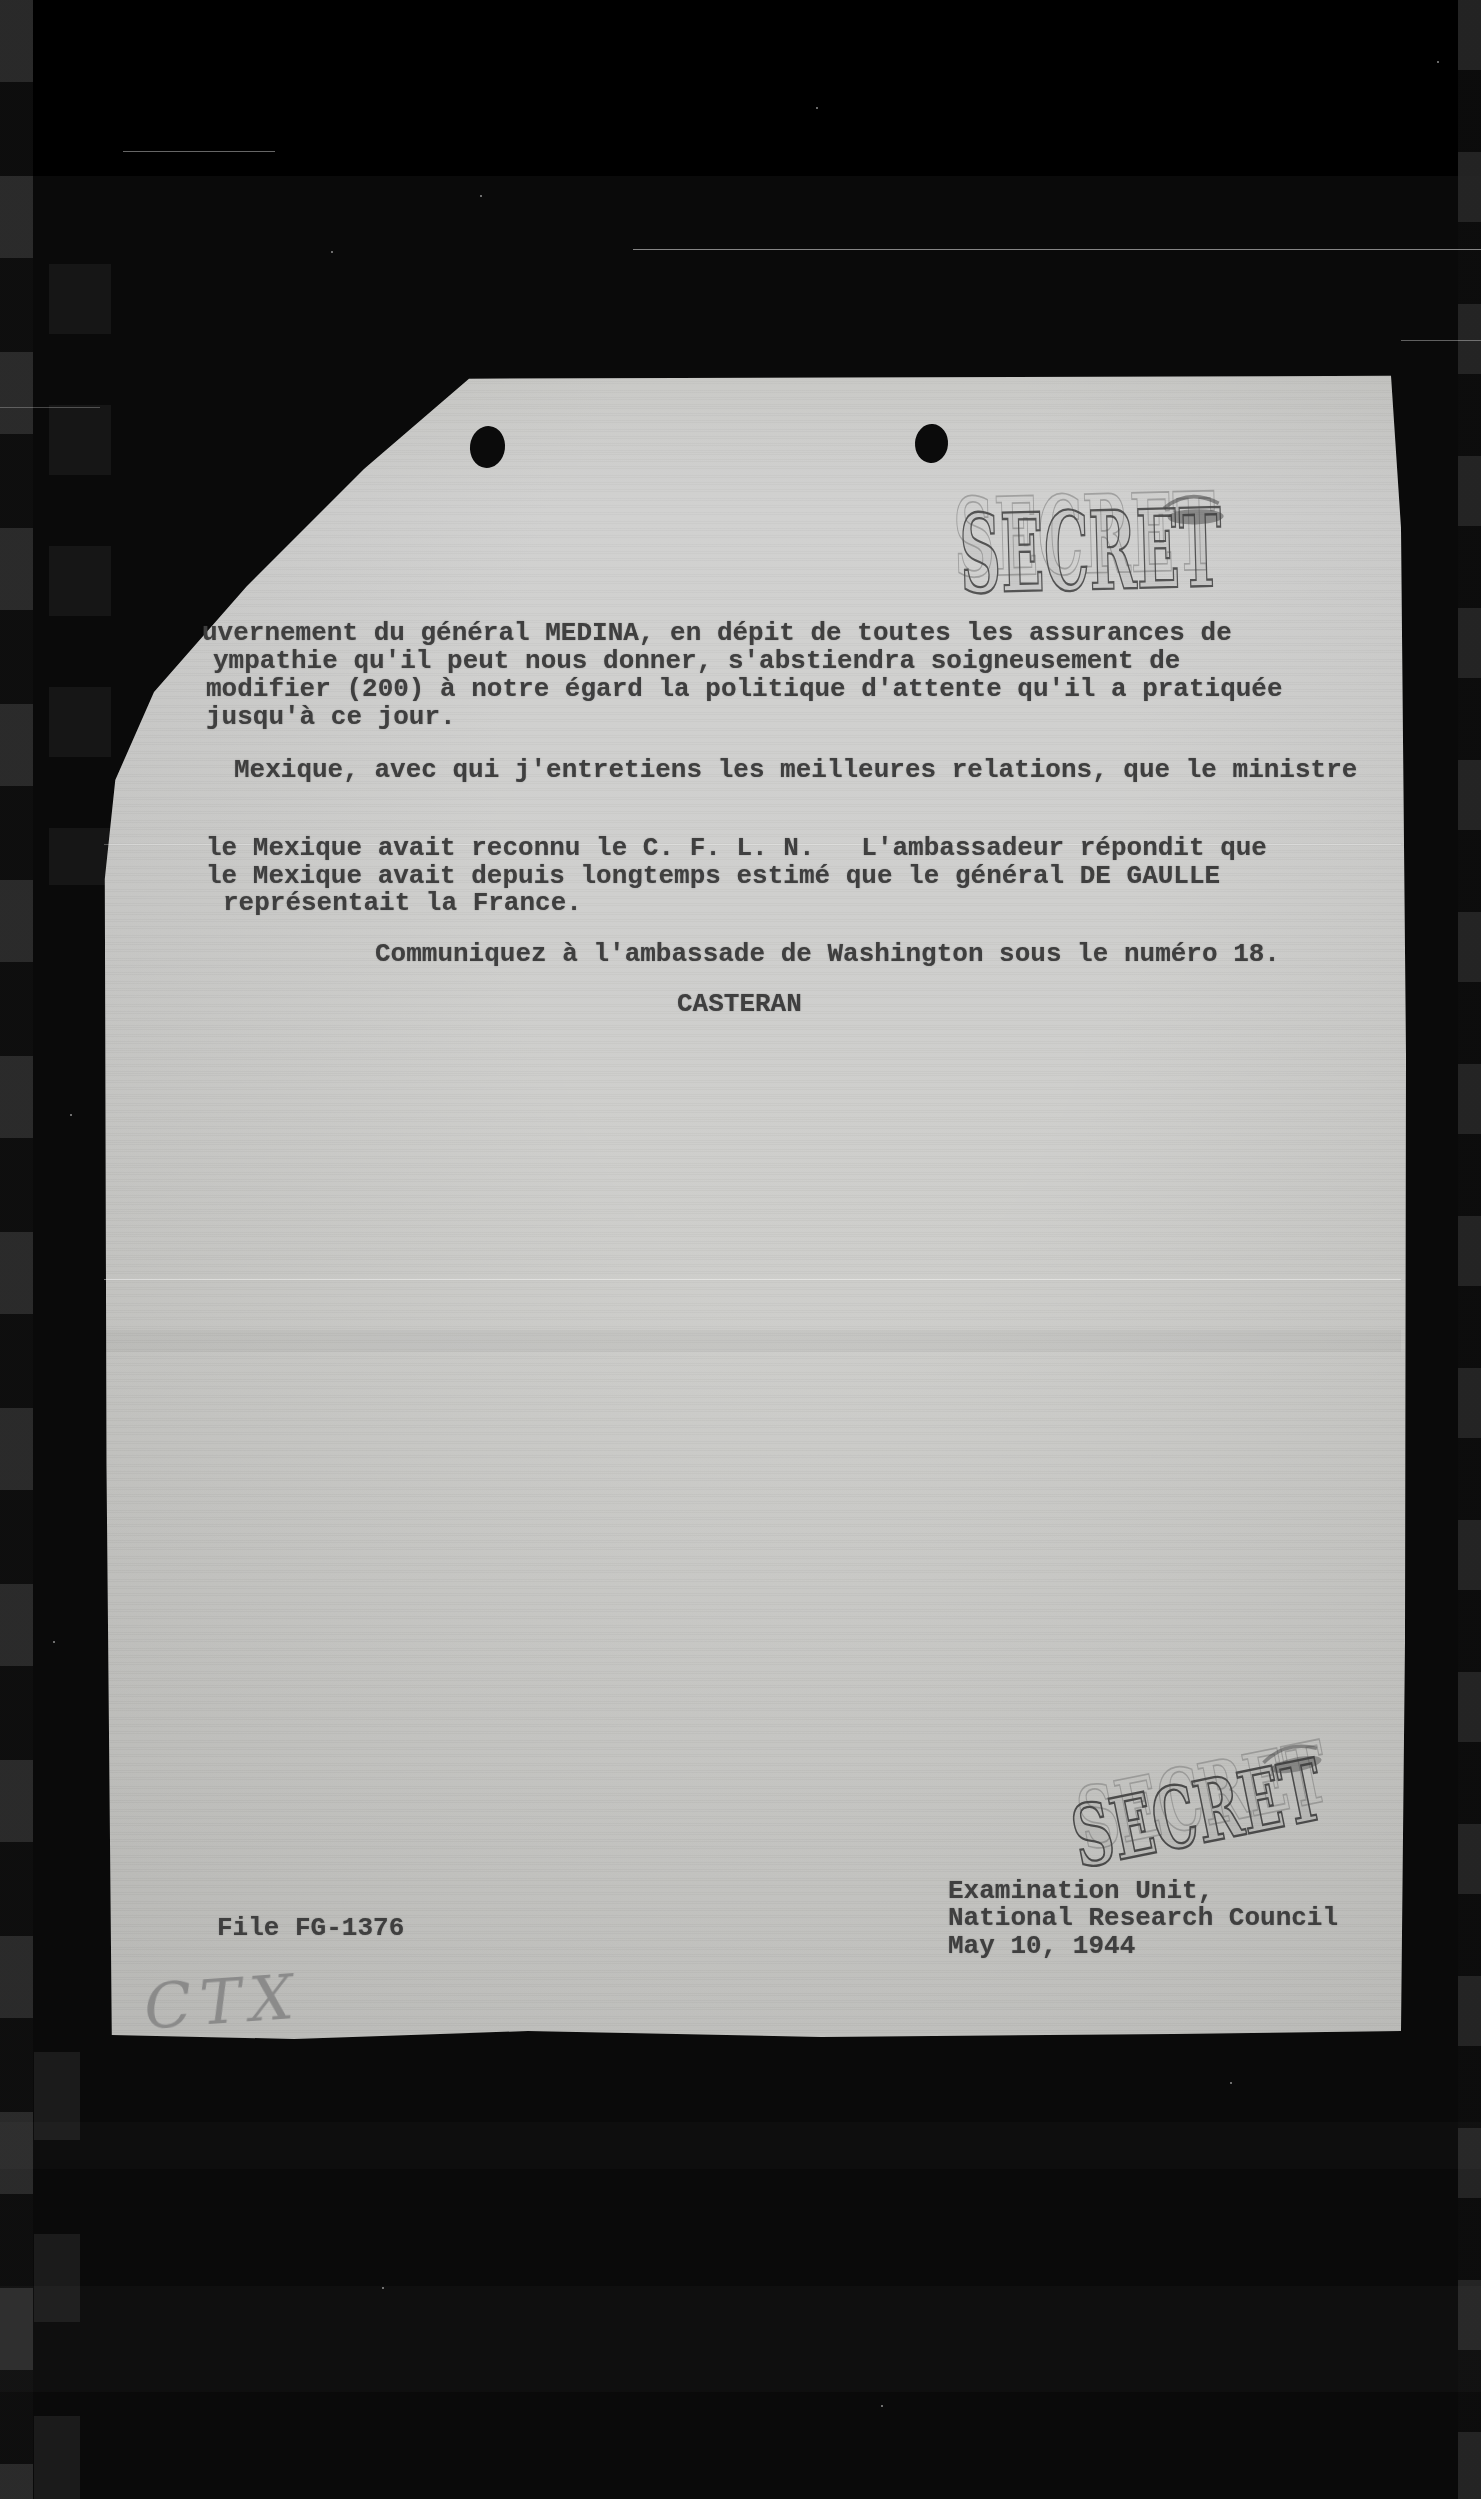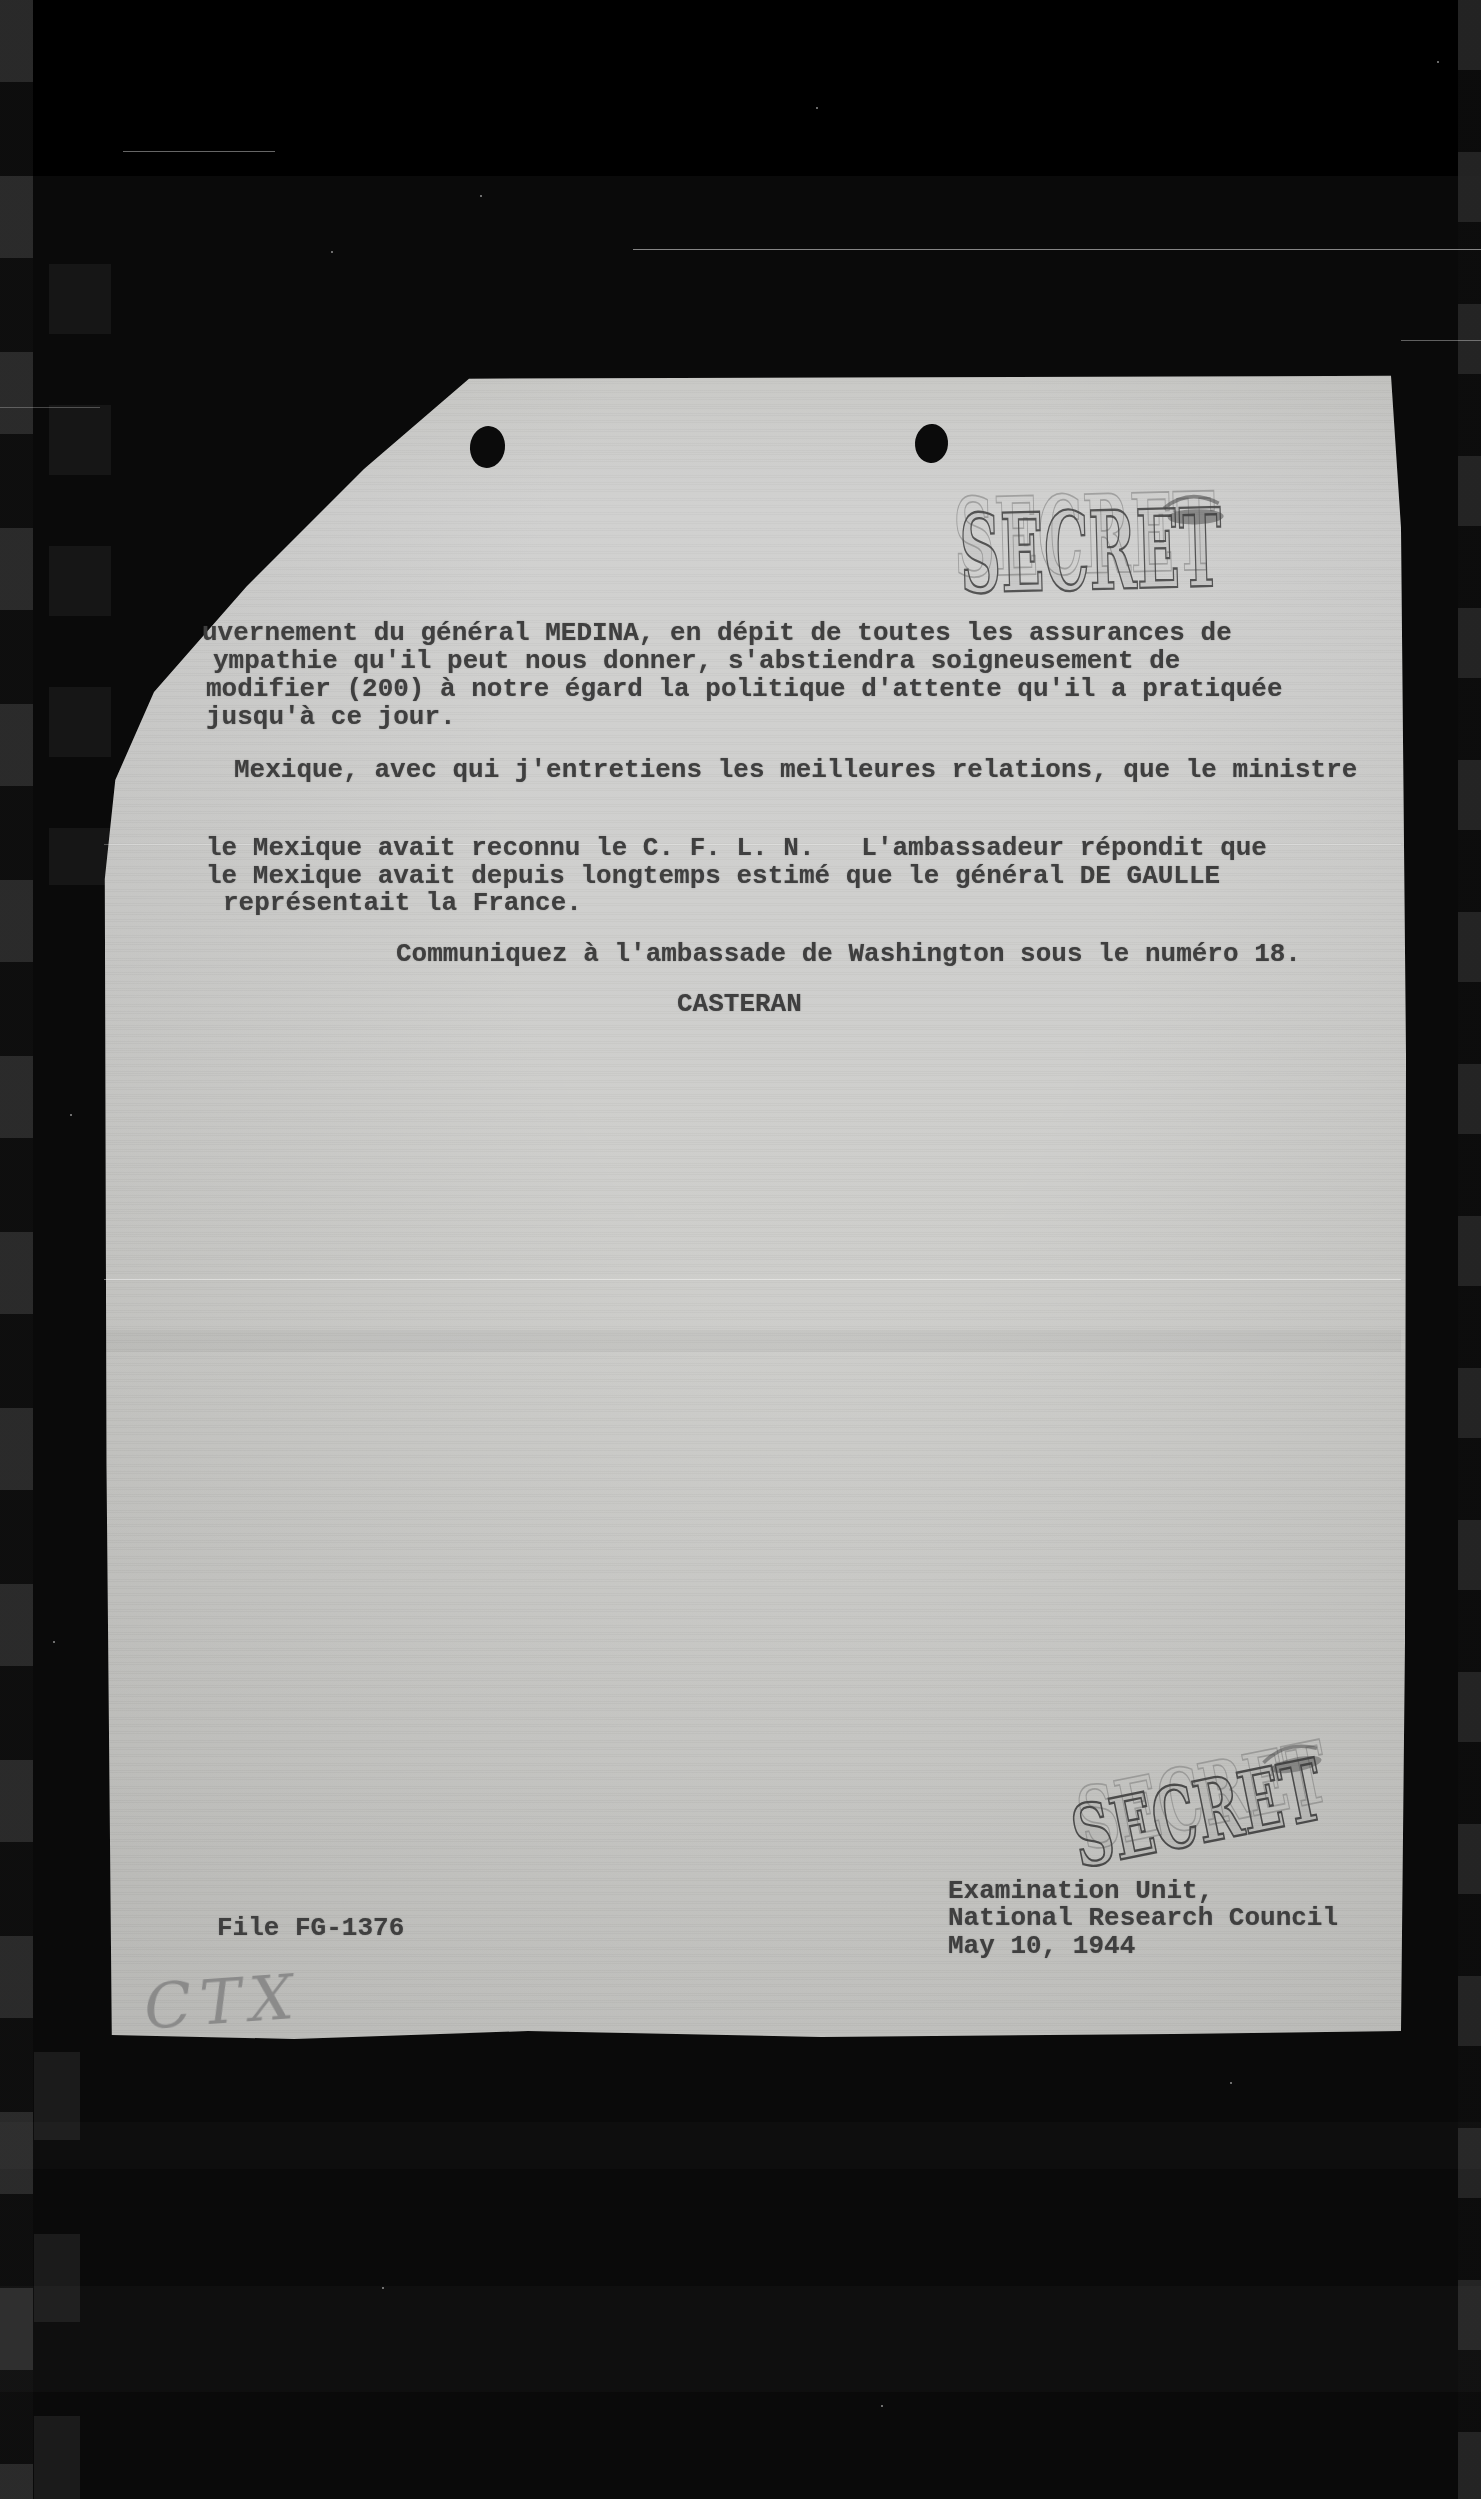--- a/index.html
+++ b/index.html
@@ -110,21 +110,21 @@
   <div class="typed" style="left:202px;top:620px;">uvernement du général MEDINA, en dépit de toutes les assurances de</div>
   <div class="typed" style="left:179px;top:648px;margin-left:34px;">ympathie qu'il peut nous donner, s'abstiendra soigneusement de</div>
   <div class="typed" style="left:206px;top:676px;">modifier (200) à notre égard la politique d'attente qu'il a pratiquée</div>
   <div class="typed" style="left:206px;top:704px;">jusqu'à ce jour.</div>
 
   <div class="typed" style="left:206px;top:757px;margin-left:28px;">Mexique, avec qui j'entretiens les meilleures relations, que le ministre</div>
   <div class="typed" style="left:206px;top:835px;">le Mexique avait reconnu le C. F. L. N.   L'ambassadeur répondit que</div>
   <div class="typed" style="left:206px;top:863px;">le Mexique avait depuis longtemps estimé que le général DE GAULLE</div>
   <div class="typed" style="left:223px;top:890px;">représentait la France.</div>
 
-  <div class="typed" style="left:396px;top:941px;">Communiquez à l'ambassade de Washington sous le numéro 18.</div>
+  <div class="typed" style="left:375px;top:941px;">Communiquez à l'ambassade de Washington sous le numéro 18.</div>
   <div class="typed" style="left:677px;top:991px;">CASTERAN</div>
 
   <div class="typed" style="left:948px;top:1878px;">Examination Unit,</div>
   <div class="typed" style="left:948px;top:1905px;">National Research Council</div>
   <div class="typed" style="left:948px;top:1933px;">May 10, 1944</div>
 
   <div class="typed" style="left:217px;top:1915px;">File FG-1376</div>
 
   <div class="pencil">CTX</div>
 

